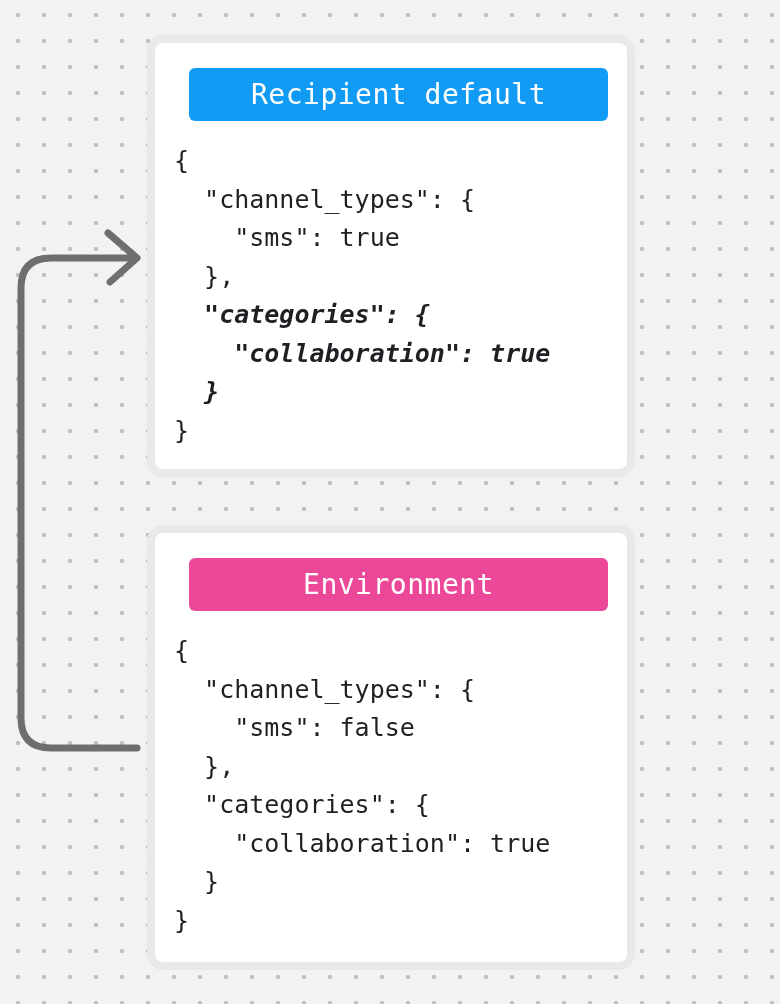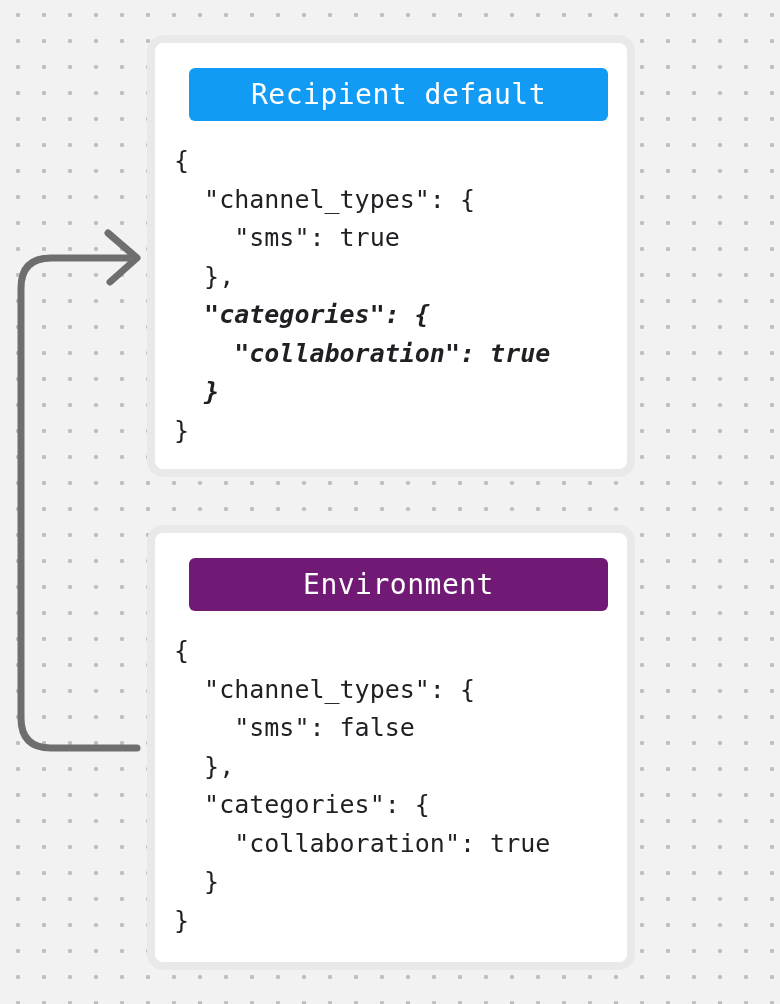--- a/index.html
+++ b/index.html
@@ -85,21 +85,21 @@
       <div class="code-line" data-style="normal">    "sms": true</div>
       <div class="code-line" data-style="normal">  },</div>
       <div class="code-line" data-style="emphasis">  "categories": {</div>
       <div class="code-line" data-style="emphasis">    "collaboration": true</div>
       <div class="code-line" data-style="emphasis">  }</div>
       <div class="code-line" data-style="normal">}</div>
     </div>
   </div>
 
   <div class="card bottom">
-    <div class="card-header" style="background-color: #701a75;">Environment</div>
+    <div class="card-header" style="background-color: #ec4899;">Environment</div>
     <div class="code-block">
       <div class="code-line" data-style="normal">{</div>
       <div class="code-line" data-style="normal">  "channel_types": {</div>
       <div class="code-line" data-style="normal">    "sms": false</div>
       <div class="code-line" data-style="normal">  },</div>
       <div class="code-line" data-style="normal">  "categories": {</div>
       <div class="code-line" data-style="normal">    "collaboration": true</div>
       <div class="code-line" data-style="normal">  }</div>
       <div class="code-line" data-style="normal">}</div>
     </div>

